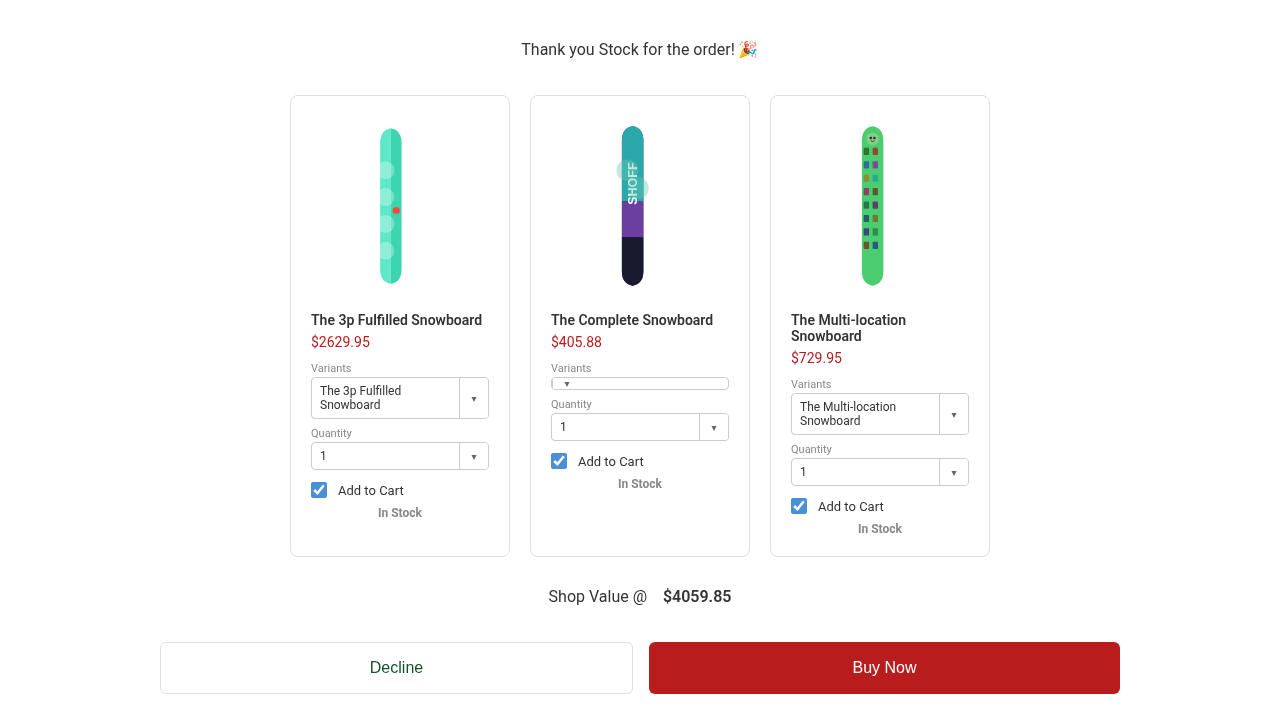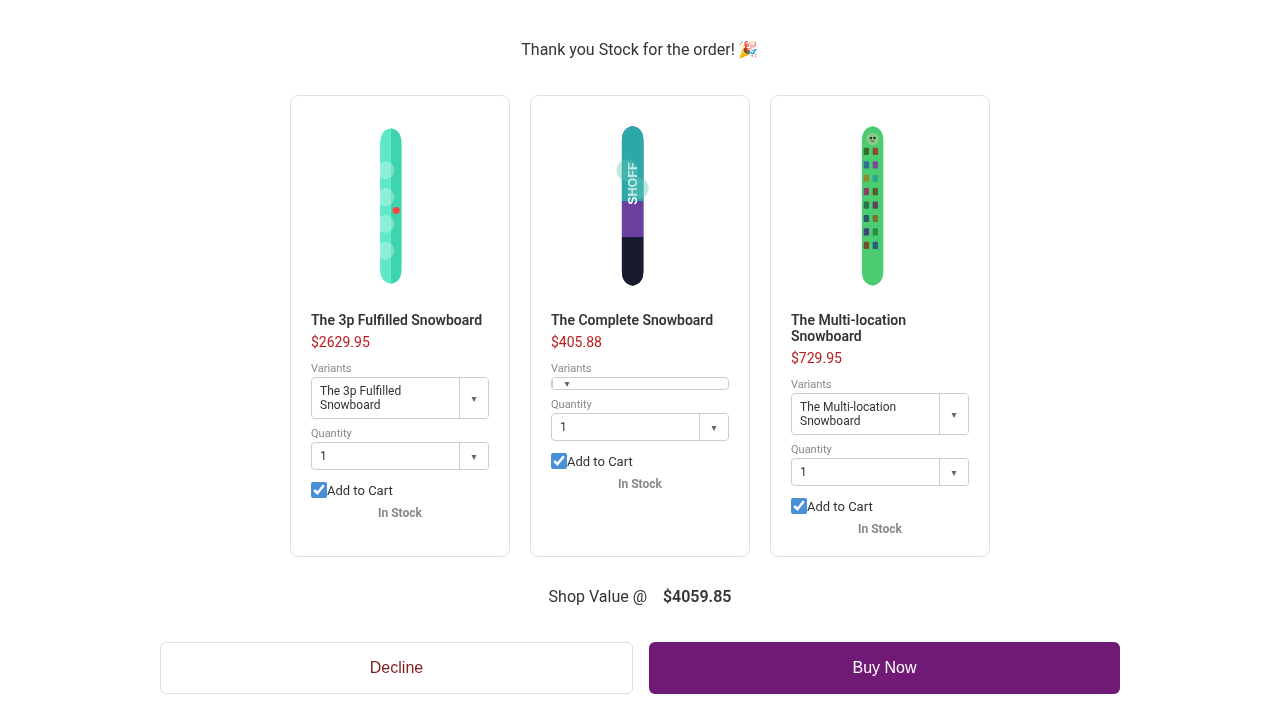--- a/index.html
+++ b/index.html
@@ -115,21 +115,21 @@
       justify-content: center;
       cursor: pointer;
       color: #666;
       font-size: 10px;
       background: #fff;
     }
 
     .add-to-cart-row {
       display: flex;
       align-items: center;
-      gap: 0;
+      gap: 11px;
       margin: 12px 0 8px;
     }
 
     .checkbox {
       width: 16px;
       height: 16px;
       accent-color: #4a90d9;
       cursor: pointer;
     }
 
@@ -164,32 +164,32 @@
       padding: 0 160px;
       margin-bottom: 30px;
     }
 
     .decline-button {
       flex: 1;
       padding: 16px;
       border: 1px solid #e0e0e0;
       border-radius: 6px;
       background: #fff;
-      color: #7f1d1d;
+      color: #14532d;
       font-size: 16px;
       cursor: pointer;
       text-align: center;
     }
 
     .buy-now-button {
       flex: 1;
       padding: 16px;
       border: none;
       border-radius: 6px;
-      background: #701a75;
+      background: #b91c1c;
       color: #fff;
       font-size: 16px;
       cursor: pointer;
       text-align: center;
     }
   </style>
 </head>
 <body>
 
 <div class="page-wrapper">

